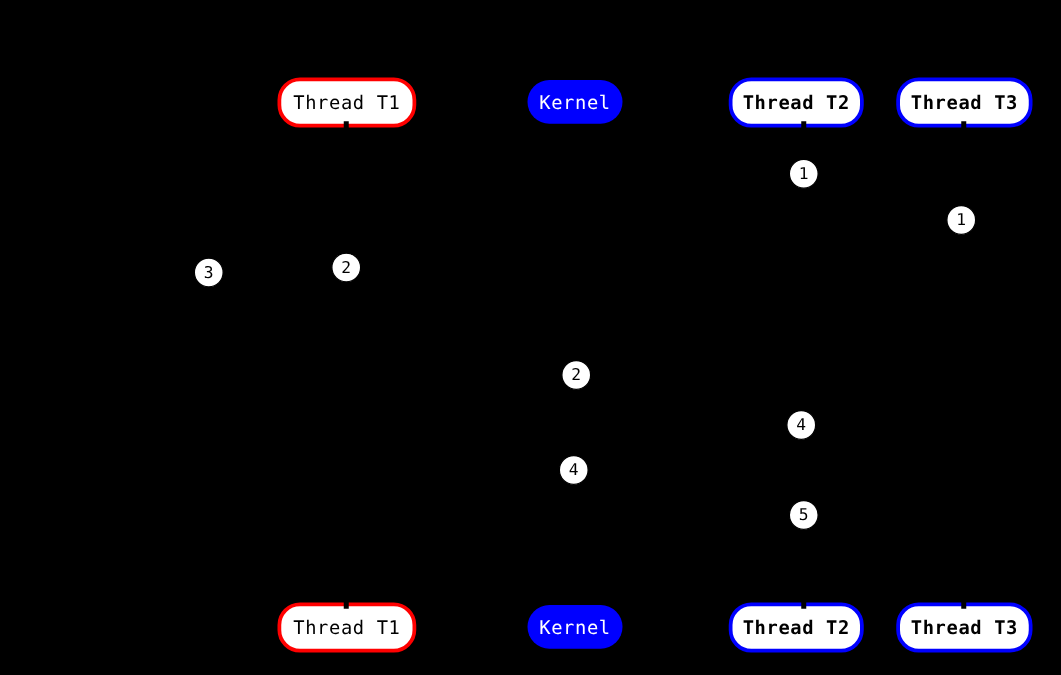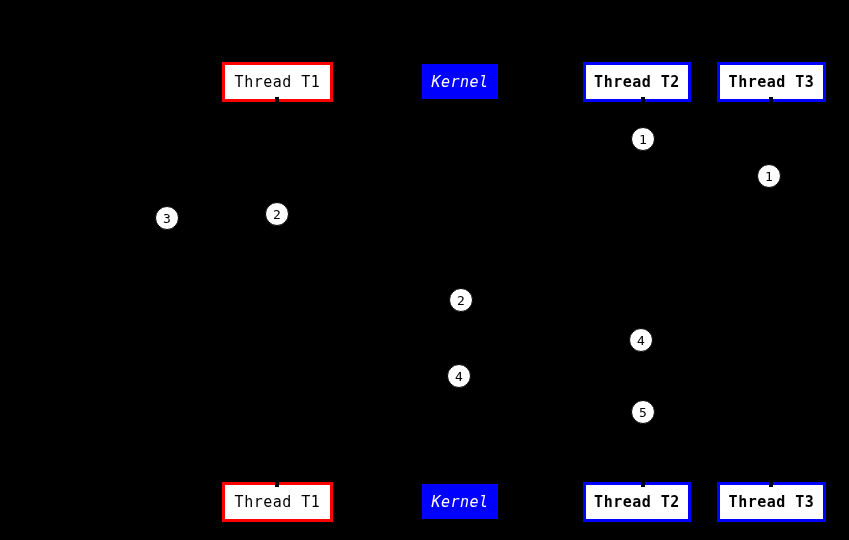--- a/index.html
+++ b/index.html
@@ -18,37 +18,37 @@
   
   .ebox {
     position: absolute;
     box-sizing: border-box;
     display: flex;
     align-items: center;
     justify-content: center;
     font-size: 15px;
     letter-spacing: 0.5px;
     white-space: nowrap;
+    border-radius: 18px;
   }
   .style-red-outline {
     background: var(--entity-fill, #ffffff);
     border: 3px solid var(--red-accent, #ff0000);
     color: var(--entity-text, #000000);
   }
   .style-blue-outline {
     background: var(--entity-fill, #ffffff);
     border: 3px solid var(--blue-accent, #0000ff);
     color: var(--entity-text, #000000);
     font-weight: bold;
   }
   .style-blue-filled {
     background: var(--blue-accent, #0000ff);
     color: var(--kernel-text, #ffffff);
     border: none;
-    font-style: italic;
   }
   
   .pos-t1-top     { left: 222px; top: 62px;  width: 111px; height: 40px; }
   .pos-kernel-top { left: 422px; top: 64px;  width: 76px;  height: 35px; }
   .pos-t2-top     { left: 583px; top: 62px;  width: 108px; height: 40px; }
   .pos-t3-top     { left: 717px; top: 62px;  width: 109px; height: 40px; }
   
   .pos-t1-bot     { left: 222px; top: 482px; width: 111px; height: 40px; }
   .pos-kernel-bot { left: 422px; top: 484px; width: 76px;  height: 35px; }
   .pos-t2-bot     { left: 583px; top: 482px; width: 108px; height: 40px; }

